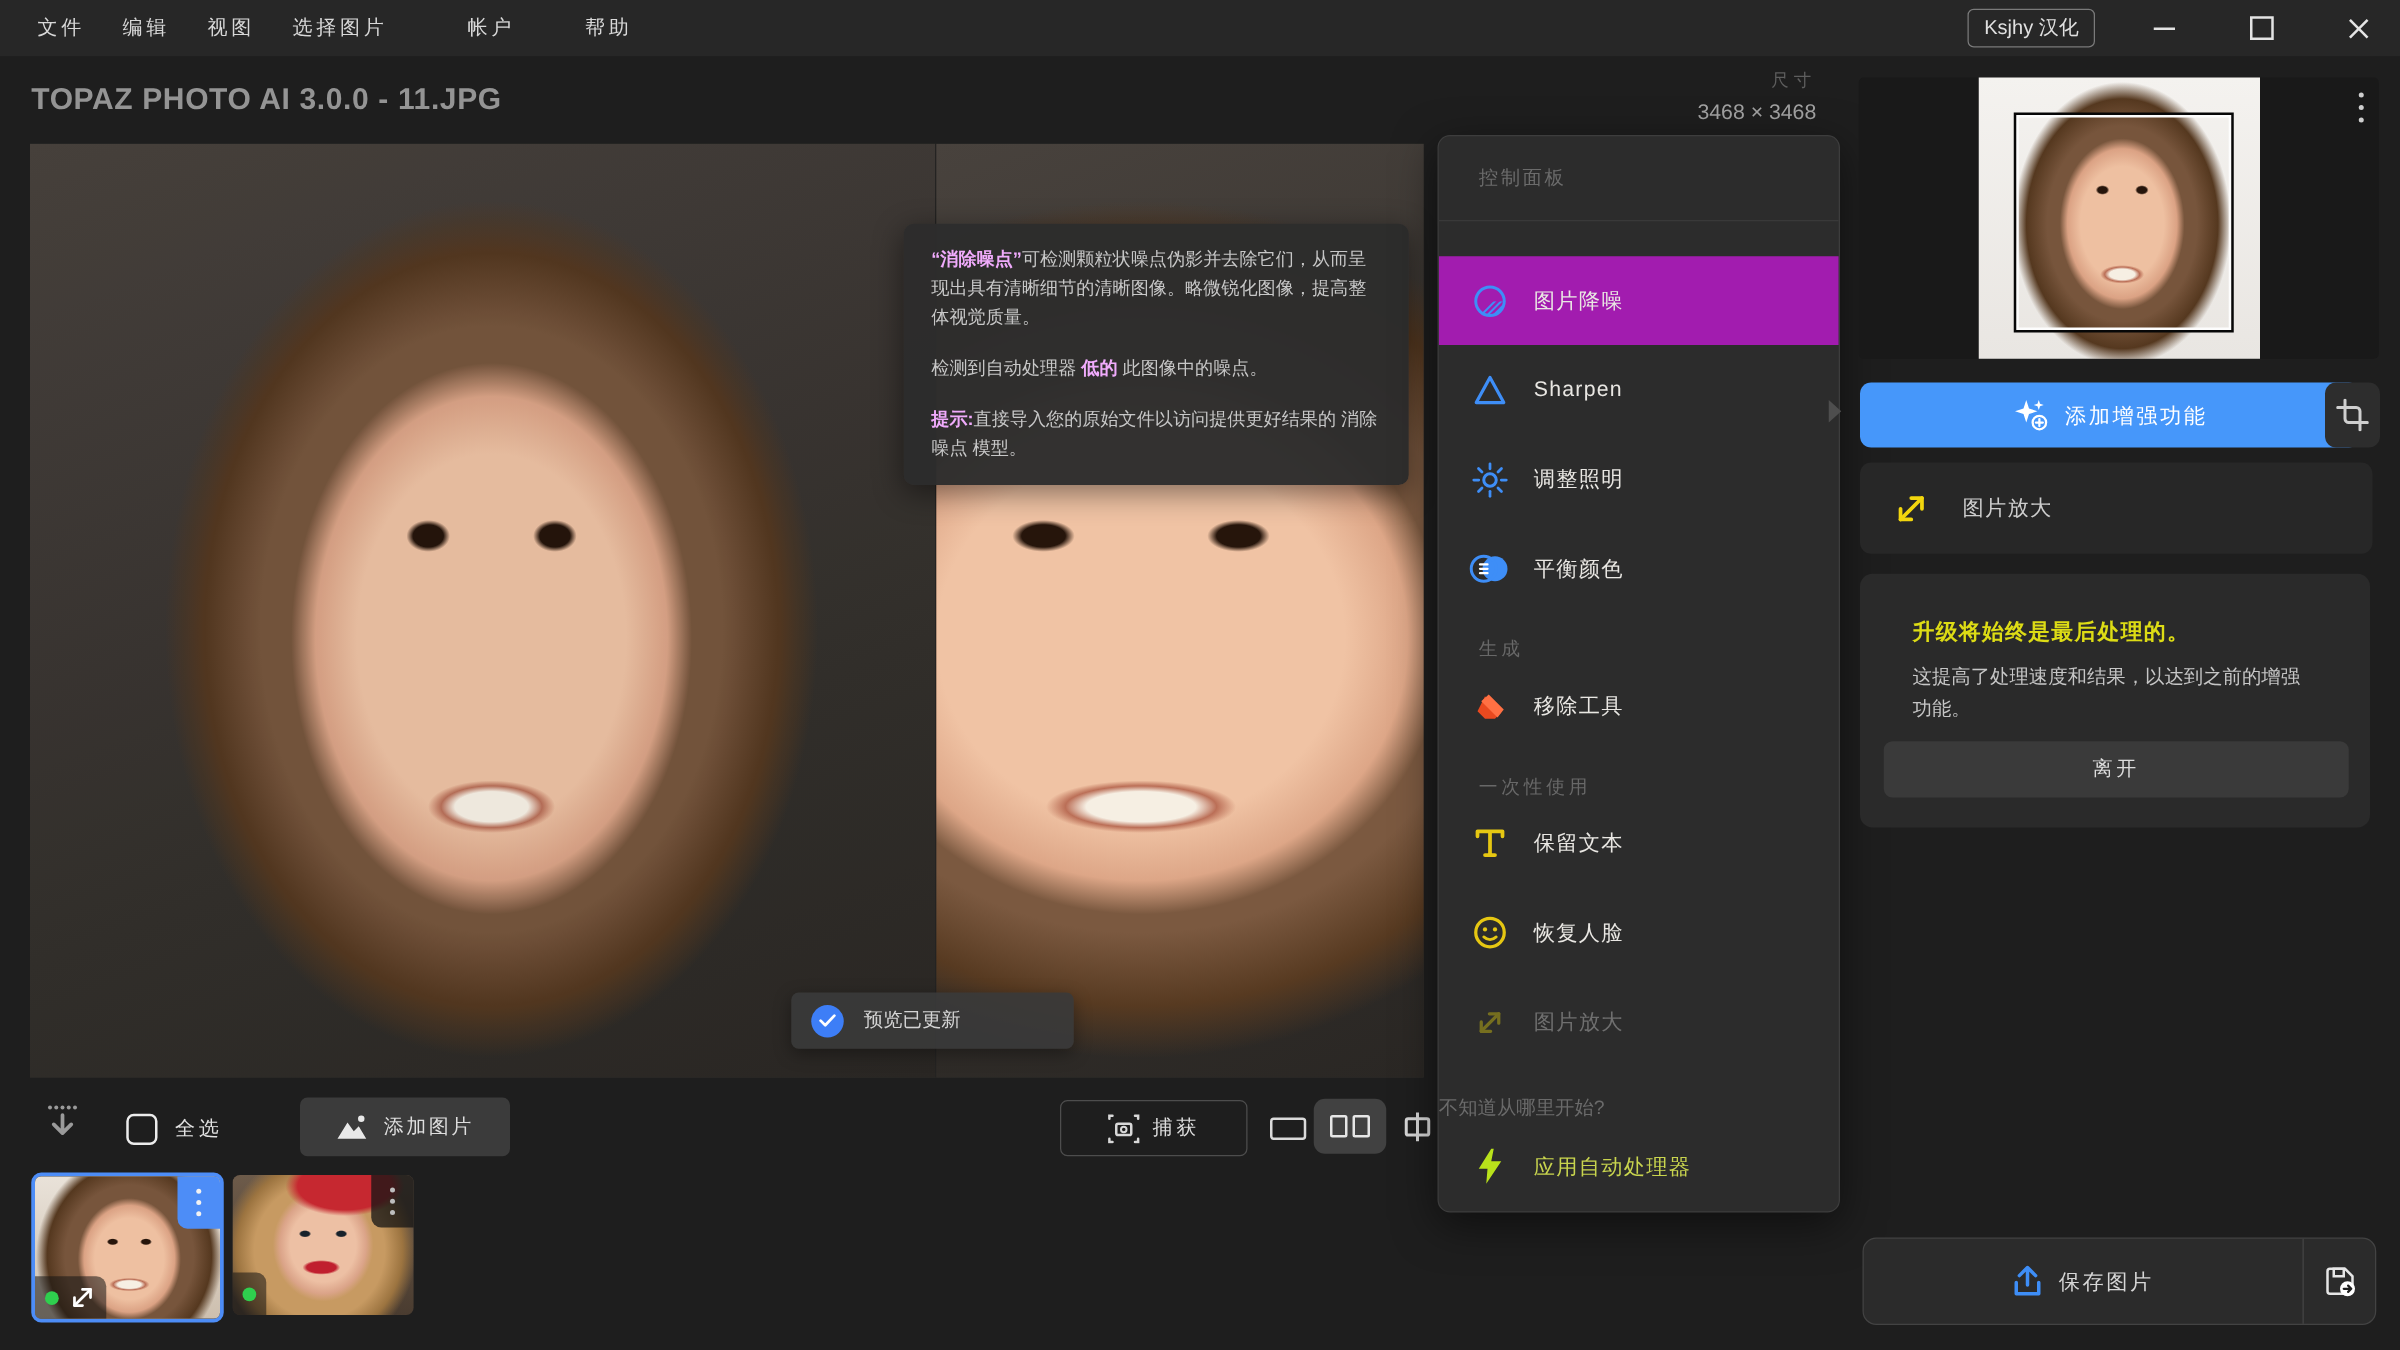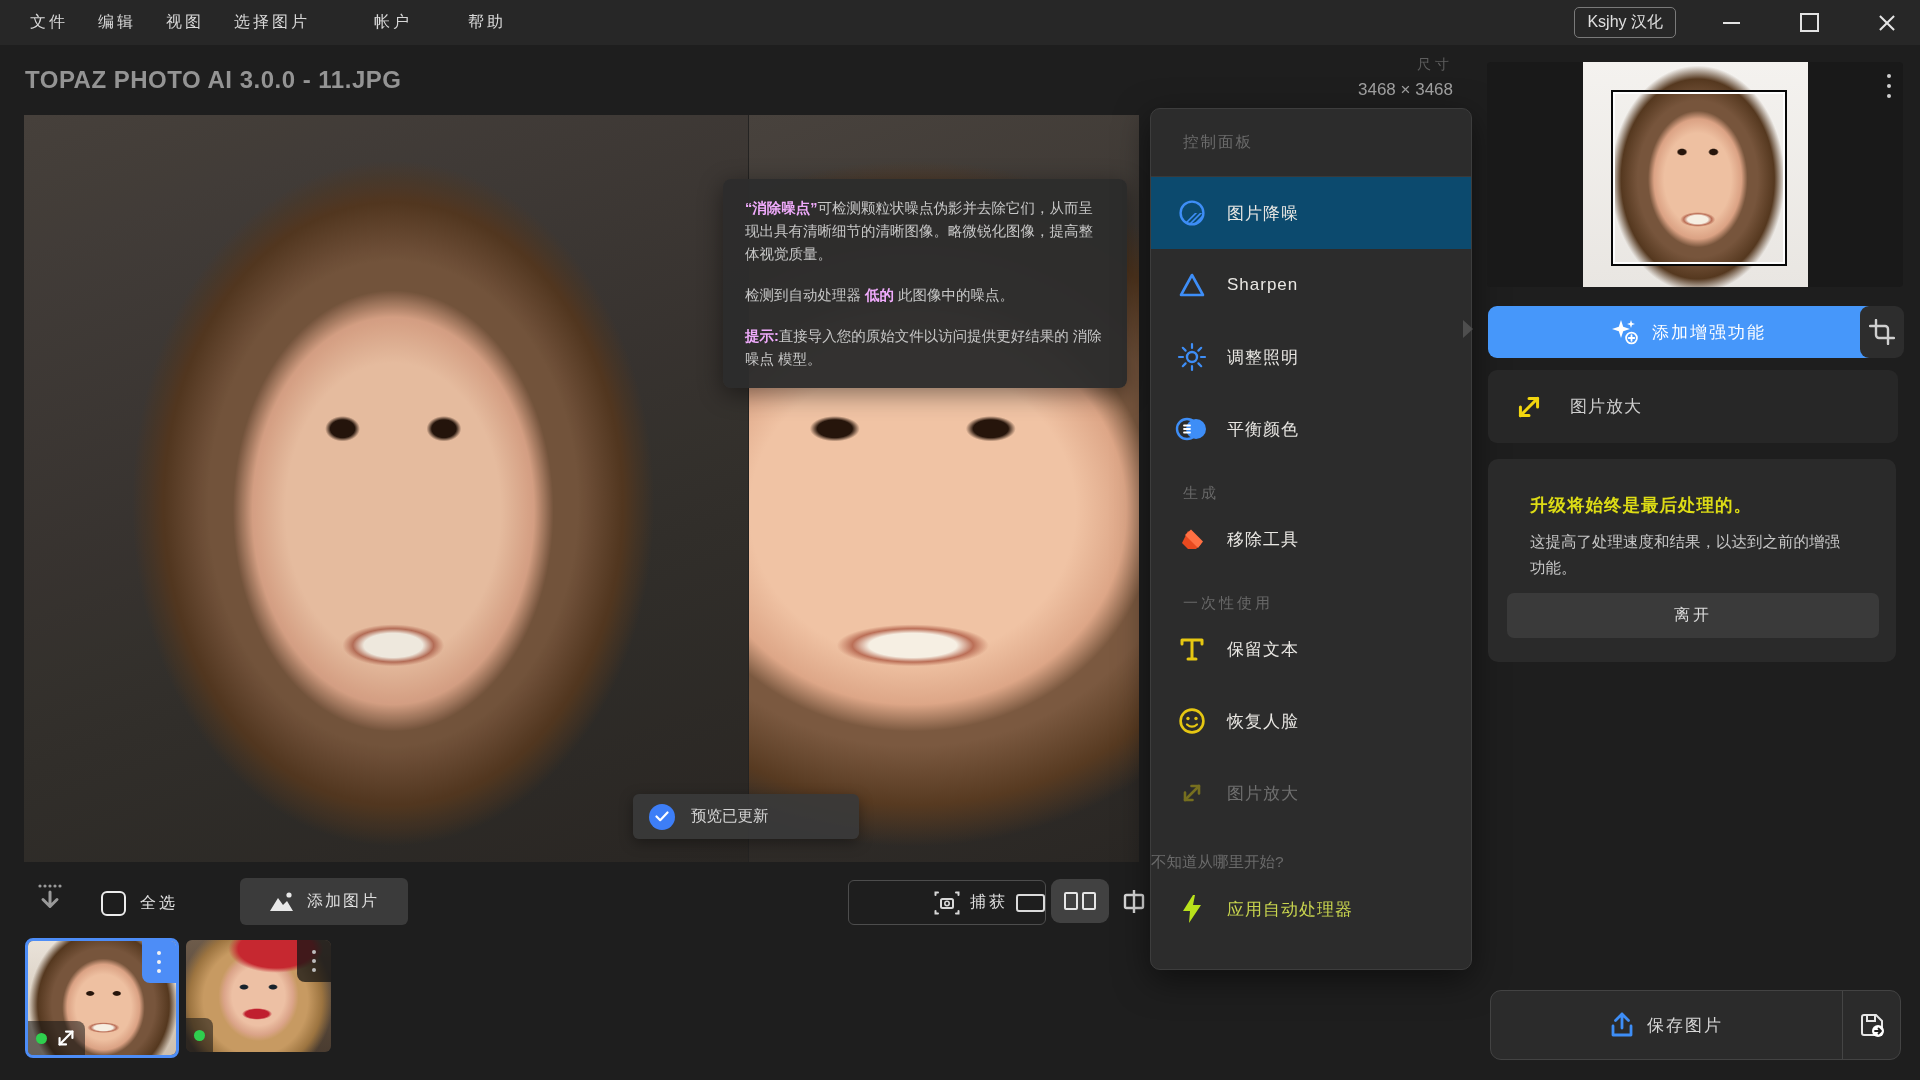--- a/index.html
+++ b/index.html
@@ -58,35 +58,35 @@
   .toast-label{margin-left:16px;font-size:15.5px;color:#d4d4d4;}
   
   .btm-icon{position:absolute;}
   .selectall{position:absolute;left:101px;top:891px;display:flex;align-items:center;}
   .checkbox{width:21px;height:21px;border:2.5px solid #ececec;border-radius:6px;background:transparent;}
   .selectall-label{margin-left:14px;font-size:16px;color:#e2e2e2;letter-spacing:3px;}
   .addimg-btn{position:absolute;left:240px;top:878px;width:168px;height:47px;background:#3b3b3b;
               border-radius:6px;display:flex;align-items:center;justify-content:center;}
   .addimg-label{font-size:16px;color:#dedede;letter-spacing:2px;margin-left:12px;}
   .capture-btn{position:absolute;left:848px;top:880px;width:148px;height:43px;border:1px solid #4d4d4d;
-               border-radius:6px;display:flex;align-items:center;justify-content:center;padding-left:48px;}
+               border-radius:6px;display:flex;align-items:center;justify-content:center;}
   .capture-label{font-size:16px;color:#dcdcdc;letter-spacing:3px;margin-left:10px;}
   .view-single{position:absolute;left:1016px;top:894px;width:25px;height:14px;border:2.5px solid #dadada;border-radius:3px;}
   .view-chip{position:absolute;left:1051px;top:879px;width:58px;height:44px;background:#414141;border-radius:9px;
              display:flex;align-items:center;justify-content:center;gap:4px;}
   .view-chip .pane{width:10px;height:14px;border:2.5px solid #e6e6e6;border-radius:2px;}
   .view-compare{position:absolute;left:1122px;top:888px;width:26px;height:27px;}
   
   .panel{position:absolute;left:1150px;top:108px;width:320px;height:860px;background:#2c2c2c;
          border:1px solid #3d3d3d;border-radius:10px;box-shadow:0 10px 34px rgba(0,0,0,.5);
          overflow:hidden;display:flex;flex-direction:column;}
   .panel-header{height:67px;border-bottom:1px solid #393939;display:flex;align-items:center;
                 padding-left:32px;font-size:15.5px;color:#6b6b6b;letter-spacing:2px;}
   .prow{height:72px;display:flex;align-items:center;padding-left:24px;}
-  .prow.active{background:#0c4a6e;}
+  .prow.active{background:#a21caf;margin-top:28px;}
   .prow .picon{width:34px;height:34px;display:flex;align-items:center;justify-content:center;}
   .prow .plabel{margin-left:18px;font-size:17px;color:#e9e7e3;letter-spacing:1px;}
   .prow.disabled .plabel{color:#6f6f6f;}
   .psection{height:38px;display:flex;align-items:flex-end;padding-left:32px;font-size:15px;
             color:#686868;letter-spacing:3px;}
   .phelp{height:44px;display:flex;align-items:flex-end;font-size:15.5px;color:#6a6a6a;}
   .prow.autopilot .plabel{color:#c8d44e;}
   .panel-chevron{position:absolute;left:1463px;top:320px;width:0;height:0;
                  border-top:9px solid transparent;border-bottom:9px solid transparent;border-left:10px solid #4e4e4e;}
   

